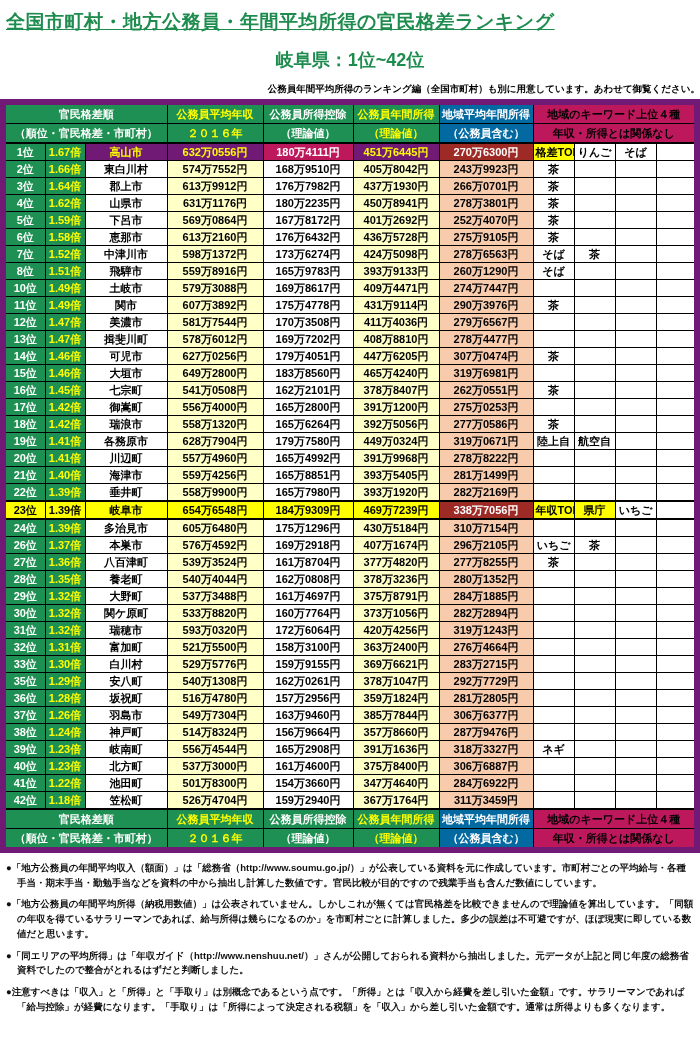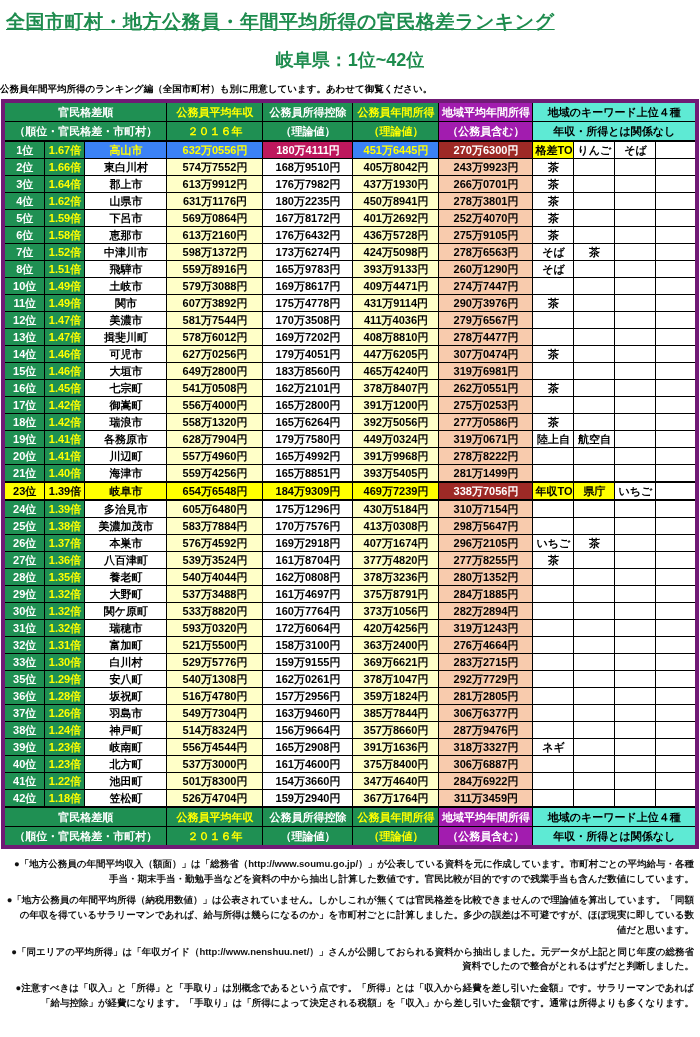--- a/index.html
+++ b/index.html
@@ -9,63 +9,63 @@
     color:#000;
   }
   .title {
     color:#1e8c4e; font-weight:bold; font-size:19px;
     text-decoration:underline; margin:9px 6px 0; letter-spacing:0.5px;
   }
   .subtitle {
     text-align:center; color:#1e8c4e; font-weight:bold; font-size:18px;
     margin:13px 0 0;
   }
-  .note { text-align:left; font-size:9.5px; font-weight:bold; margin:11px 0 3px; }
+  .note { text-align:right; font-size:9.5px; font-weight:bold; margin:11px 0 3px; }
 
   table.rank {
     width:694px; margin:0 auto; border-collapse:collapse; table-layout:fixed;
-    border:4px solid #701a75;
+    border:6px solid #701a75;
   }
   table.rank td, table.rank th {
     border:1px solid #000; font-size:11px; font-weight:bold;
     padding:0 2px; height:16px; line-height:16px;
     white-space:nowrap; overflow:hidden; text-align:center;
   }
   thead.hdr th, tbody.hdr th { background:#1f9053; color:#fff; font-size:11px; height:18px; line-height:18px; }
   .hdr .txt-y { color:#ffff00; }
-  .hdr th.regional-h { background:#a21caf; color:#fff; }
-  .hdr th.kw-h { background:#5eead4; color:#000; }
+  .hdr th.regional-h { background:#0369a1; color:#fff; }
+  .hdr th.kw-h { background:#be185d; color:#000; }
   thead.hdr { border-bottom:2px solid #000; }
   tbody.hdr { border-top:2px solid #000; }
 
   td.rank     { background:#1f9053; color:#fff; text-align:right; }
   td.ratio    { background:#1f9053; color:#ffff00; text-align:right; }
   td.name     { background:#fff; }
   td.salary   { background:#ffffc8; text-align:right;margin-left:45px; }
   td.deduction{ background:#fff; text-align:right; }
   td.income   { background:#ffffc8; text-align:right; }
   td.regional { background:#f8cbad; text-align:right; }
   td.kw       { background:#fff; font-size:10px; padding:0 1px; }
   td.kw.kw-hl { background:#ffff00; }
 
-  tr.hl-top td.name, tr.hl-top td.salary, tr.hl-top td.income { background:#3b82f6; color:#ffff00; }
+  tr.hl-top td.name, tr.hl-top td.salary, tr.hl-top td.income { background:#701a75; color:#ffff00; }
   tr.hl-top td.deduction { background:#be185d; color:#fff; }
   tr.hl-top td.regional  { background:#9e2a26; color:#fff; }
 
   tr.hl-gifu { border-top:2px solid #000; border-bottom:2px solid #000; }
   tr.hl-gifu td.rank, tr.hl-gifu td.ratio, tr.hl-gifu td.name,
   tr.hl-gifu td.salary, tr.hl-gifu td.deduction, tr.hl-gifu td.income {
     background:#ffff00; color:#000;
   }
   tr.hl-gifu td.regional { background:#9e2a26; color:#fff; }
 
   .footnotes { width:688px; margin:8px auto 0; }
   .footnotes p {
     font-size:9.5px; line-height:1.55; margin:0 0 7px;
-    padding-left:11px; text-indent:-11px; font-weight:bold; color:#111;text-align:right;
+    padding-left:11px; text-indent:-11px; font-weight:bold; color:#111;
   }
 </style>
 </head>
 <body>
 
 <div class="title">全国市町村・地方公務員・年間平均所得の官民格差ランキング</div>
 <div class="subtitle">岐阜県：1位~42位</div>
 <div class="note">公務員年間平均所得のランキング編（全国市町村）も別に用意しています。あわせて御覧ください。</div>
 
 <table class="rank">
@@ -354,20 +354,33 @@
         <td class="name">海津市</td>
         <td class="salary">559万4256円</td>
         <td class="deduction">165万8851円</td>
         <td class="income">393万5405円</td>
         <td class="regional">281万1499円</td>
         <td class="kw"></td>
         <td class="kw"></td>
         <td class="kw"></td>
         <td class="kw"></td>
       </tr>
+      <tr>
+        <td class="rank">22位</td>
+        <td class="ratio">1.39倍</td>
+        <td class="name">垂井町</td>
+        <td class="salary">558万9900円</td>
+        <td class="deduction">165万7980円</td>
+        <td class="income">393万1920円</td>
+        <td class="regional">282万2169円</td>
+        <td class="kw"></td>
+        <td class="kw"></td>
+        <td class="kw"></td>
+        <td class="kw"></td>
+      </tr>
       <tr class="hl-gifu">
         <td class="rank">23位</td>
         <td class="ratio">1.39倍</td>
         <td class="name">岐阜市</td>
         <td class="salary">654万6548円</td>
         <td class="deduction">184万9309円</td>
         <td class="income">469万7239円</td>
         <td class="regional">338万7056円</td>
         <td class="kw kw-hl">年収TOP</td>
         <td class="kw kw-hl">県庁</td>
@@ -375,33 +388,20 @@
         <td class="kw"></td>
       </tr>
       <tr>
         <td class="rank">24位</td>
         <td class="ratio">1.39倍</td>
         <td class="name">多治見市</td>
         <td class="salary">605万6480円</td>
         <td class="deduction">175万1296円</td>
         <td class="income">430万5184円</td>
         <td class="regional">310万7154円</td>
-        <td class="kw"></td>
-        <td class="kw"></td>
-        <td class="kw"></td>
-        <td class="kw"></td>
-      </tr>
-      <tr>
-        <td class="rank">25位</td>
-        <td class="ratio">1.38倍</td>
-        <td class="name">美濃加茂市</td>
-        <td class="salary">583万7884円</td>
-        <td class="deduction">170万7576円</td>
-        <td class="income">413万0308円</td>
-        <td class="regional">298万5647円</td>
         <td class="kw"></td>
         <td class="kw"></td>
         <td class="kw"></td>
         <td class="kw"></td>
       </tr>
       <tr>
         <td class="rank">26位</td>
         <td class="ratio">1.37倍</td>
         <td class="name">本巣市</td>
         <td class="salary">576万4592円</td>

